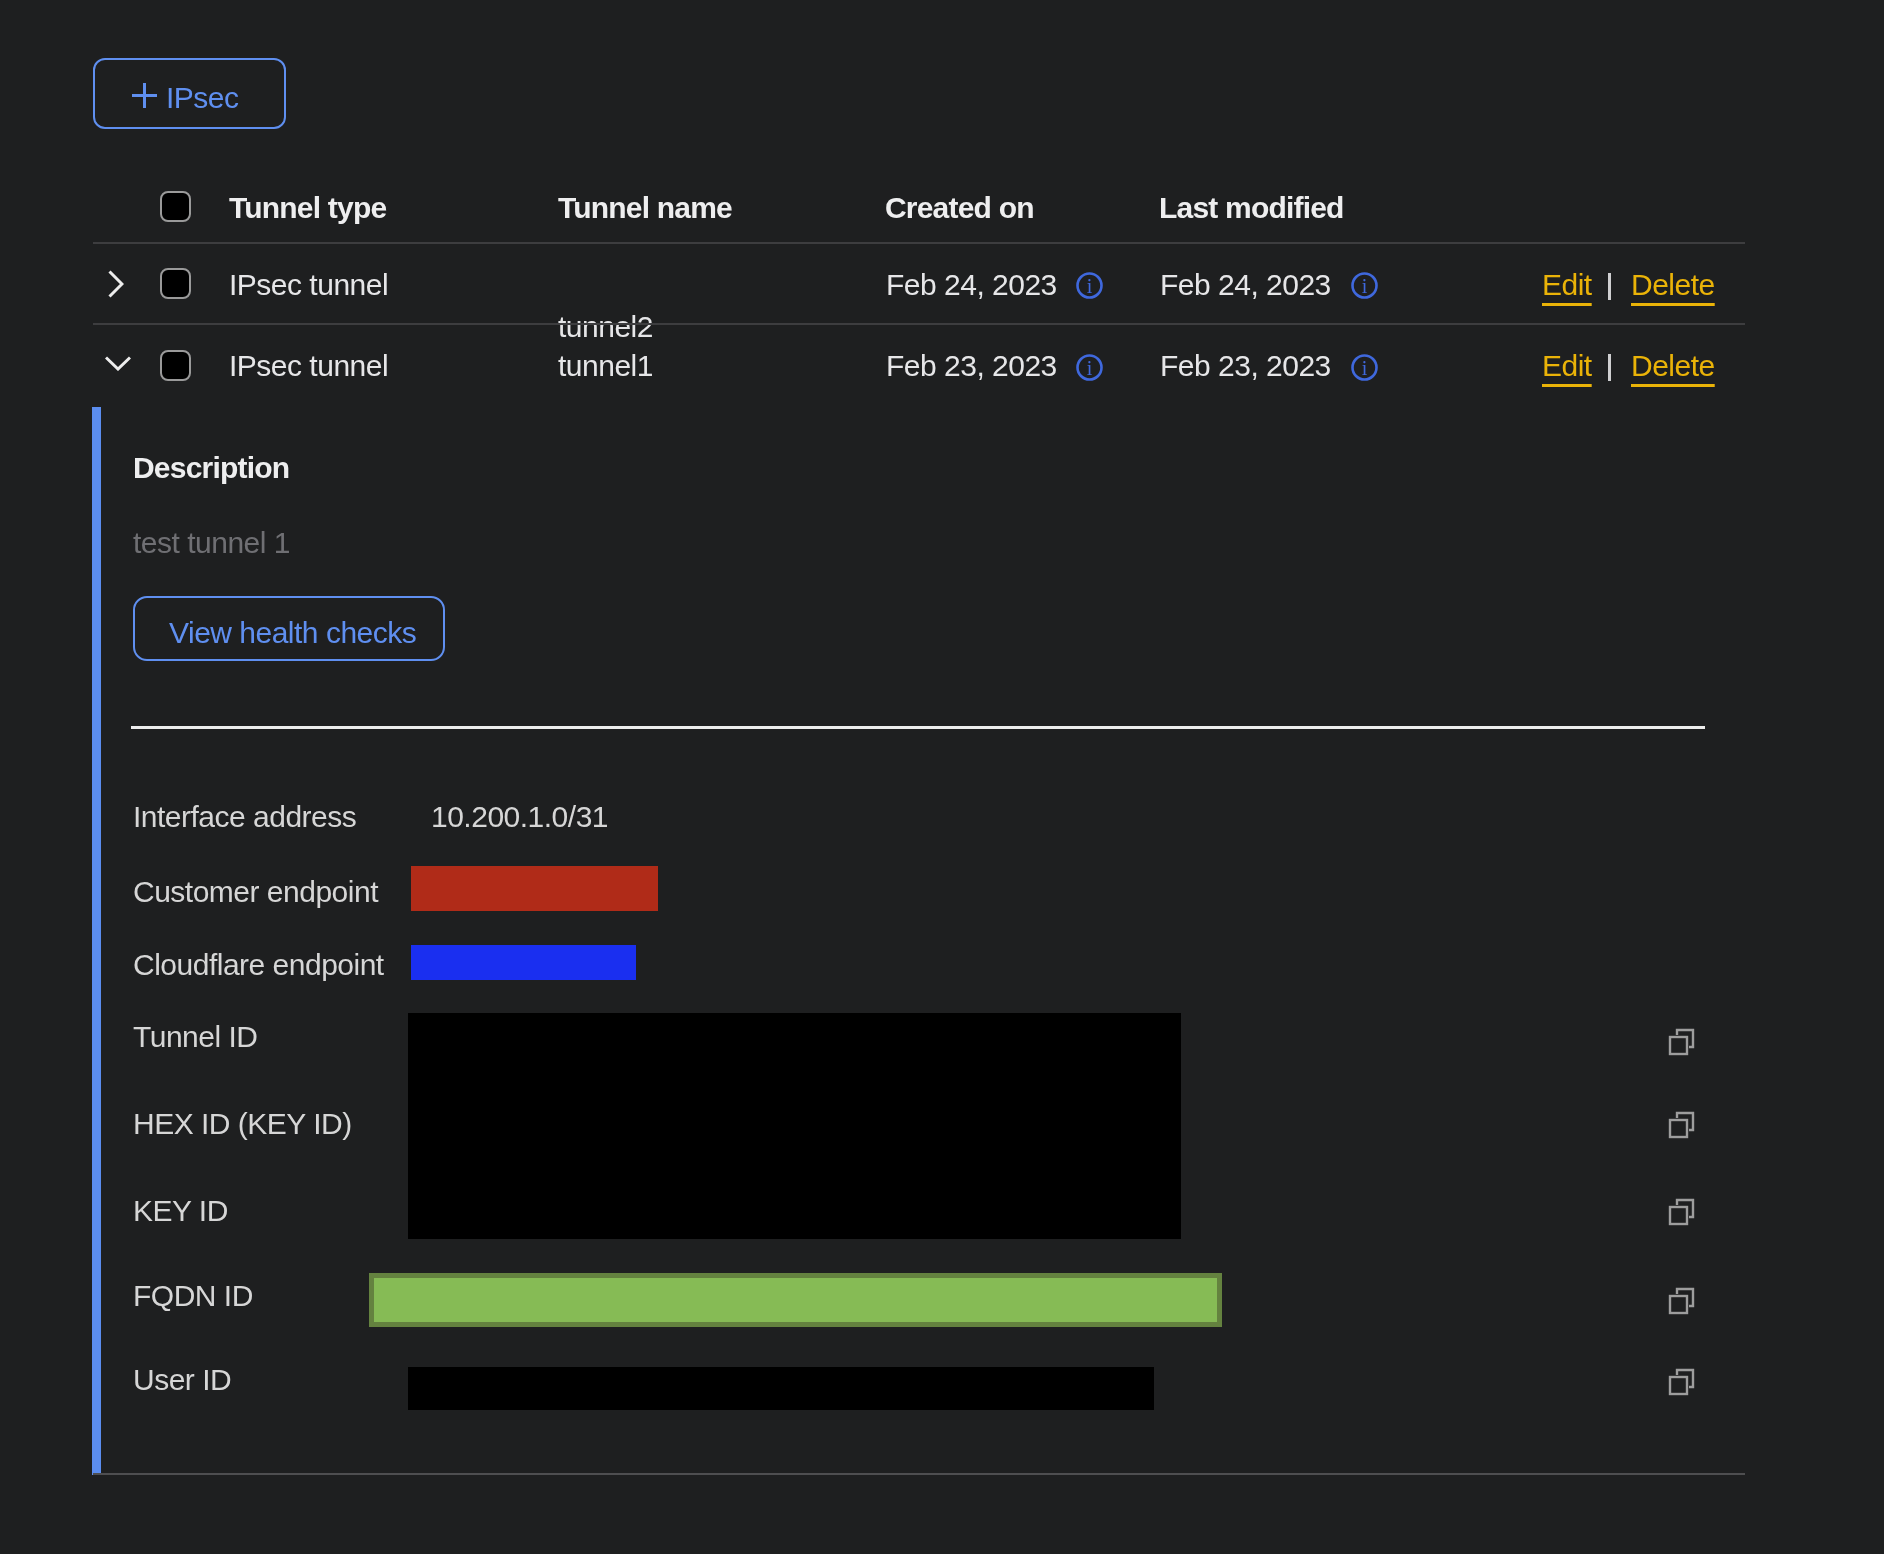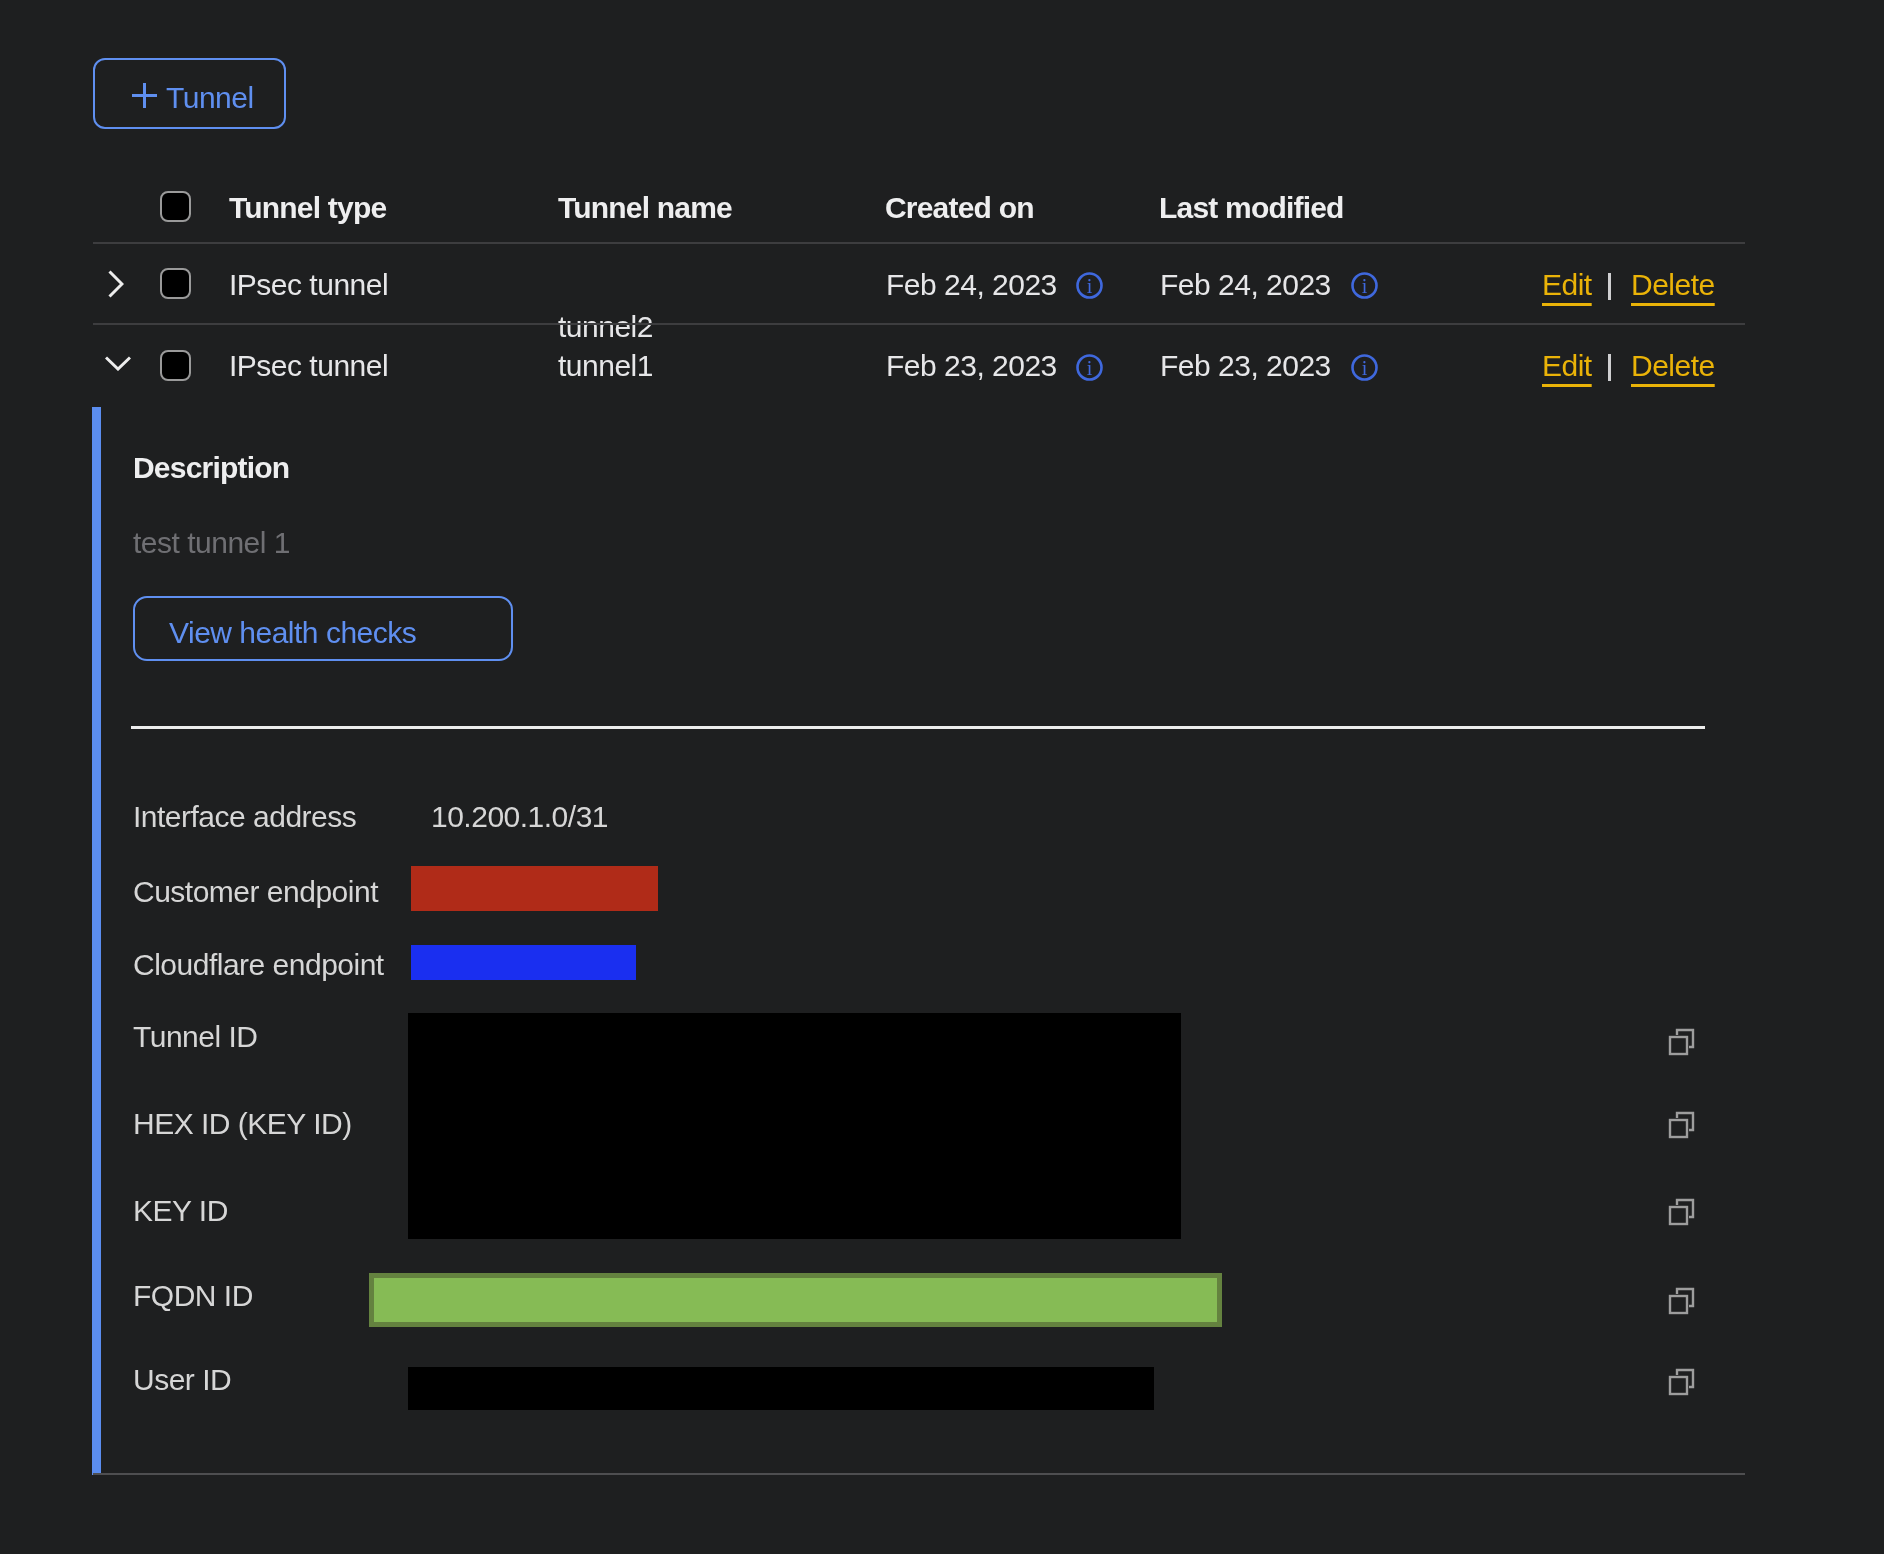--- a/index.html
+++ b/index.html
@@ -13,21 +13,21 @@
   .sep { position:absolute; background:#3d3d3f; height:2px; }
   .cb { position:absolute; width:31px; height:31px; border:2px solid #9a9a9a; border-radius:8px; background:#000; }
 </style>
 </head>
 <body>
 
 <div class="abs" style="left:93px; top:58px; width:193px; height:71px; border:2px solid #5f8ff0; border-radius:12px;">
   <svg class="abs" style="left:36px; top:22px;" width="27" height="27" viewBox="0 0 27 27">
     <path d="M13.5 1 V26 M1 13.5 H26" stroke="#5f8ff0" stroke-width="3" fill="none"></path>
   </svg>
-  <div class="abs" style="left:71px; top:23px; font-size:30px; line-height:30px; letter-spacing:-0.5px; color:#5f8ff0;">Tunnel</div>
+  <div class="abs" style="left:71px; top:23px; font-size:30px; line-height:30px; letter-spacing:-0.5px; color:#5f8ff0;">IPsec</div>
 </div>
 
 <div class="cb" style="left:160px; top:191px;"></div>
 <div class="txt hdr" style="left:229px; top:193px;">Tunnel type</div>
 <div class="txt hdr" style="left:558px; top:193px;">Tunnel name</div>
 <div class="txt hdr" style="left:885px; top:193px;">Created on</div>
 <div class="txt hdr" style="left:1159px; top:193px;">Last modified</div>
 <div class="sep" style="left:93px; top:242px; width:1652px;"></div>
 
 <svg class="abs" style="left:108px; top:270px;" width="16" height="28" viewBox="0 0 16 28">
@@ -70,21 +70,21 @@
 <div class="link" style="left:1542px; top:351px;">Edit</div>
 <div class="abs" style="left:1608px; top:354px; width:3px; height:27px; background:#cfcfd1;"></div>
 <div class="link" style="left:1631px; top:351px;">Delete</div>
 
 <div class="abs" style="left:92px; top:407px; width:9px; height:1068px; background:#5b8def;"></div>
 <div class="abs" style="left:93px; top:1473px; width:1652px; height:2px; background:#4e4e50;"></div>
 
 <div class="txt hdr" style="left:133px; top:445px;margin-top:8px;">Description</div>
 <div class="txt" style="left:133px; top:528px; color:#6f6f73;">test tunnel 1</div>
 
-<div class="abs" style="left:133px; top:596px; width:380px; height:65px; border:2px solid #5f8ff0; border-radius:14px;">
+<div class="abs" style="left:133px; top:596px; width:312px; height:65px; border:2px solid #5f8ff0; border-radius:14px;">
   <div class="abs" style="left:34px; top:20px; font-size:30px; line-height:30px; letter-spacing:-0.5px; color:#5f8ff0;">View health checks</div>
 </div>
 
 <div class="abs" style="left:131px; top:726px; width:1574px; height:3px; background:#ececec;"></div>
 
 <div class="txt lbl" style="left:133px; top:802px;">Interface address</div>
 <div class="txt lbl" style="left:431px; top:802px;">10.200.1.0/31</div>
 
 <div class="txt lbl" style="left:133px; top:877px;">Customer endpoint</div>
 <div class="abs" style="left:411px; top:866px; width:247px; height:45px; background:#b02b18;"></div>

